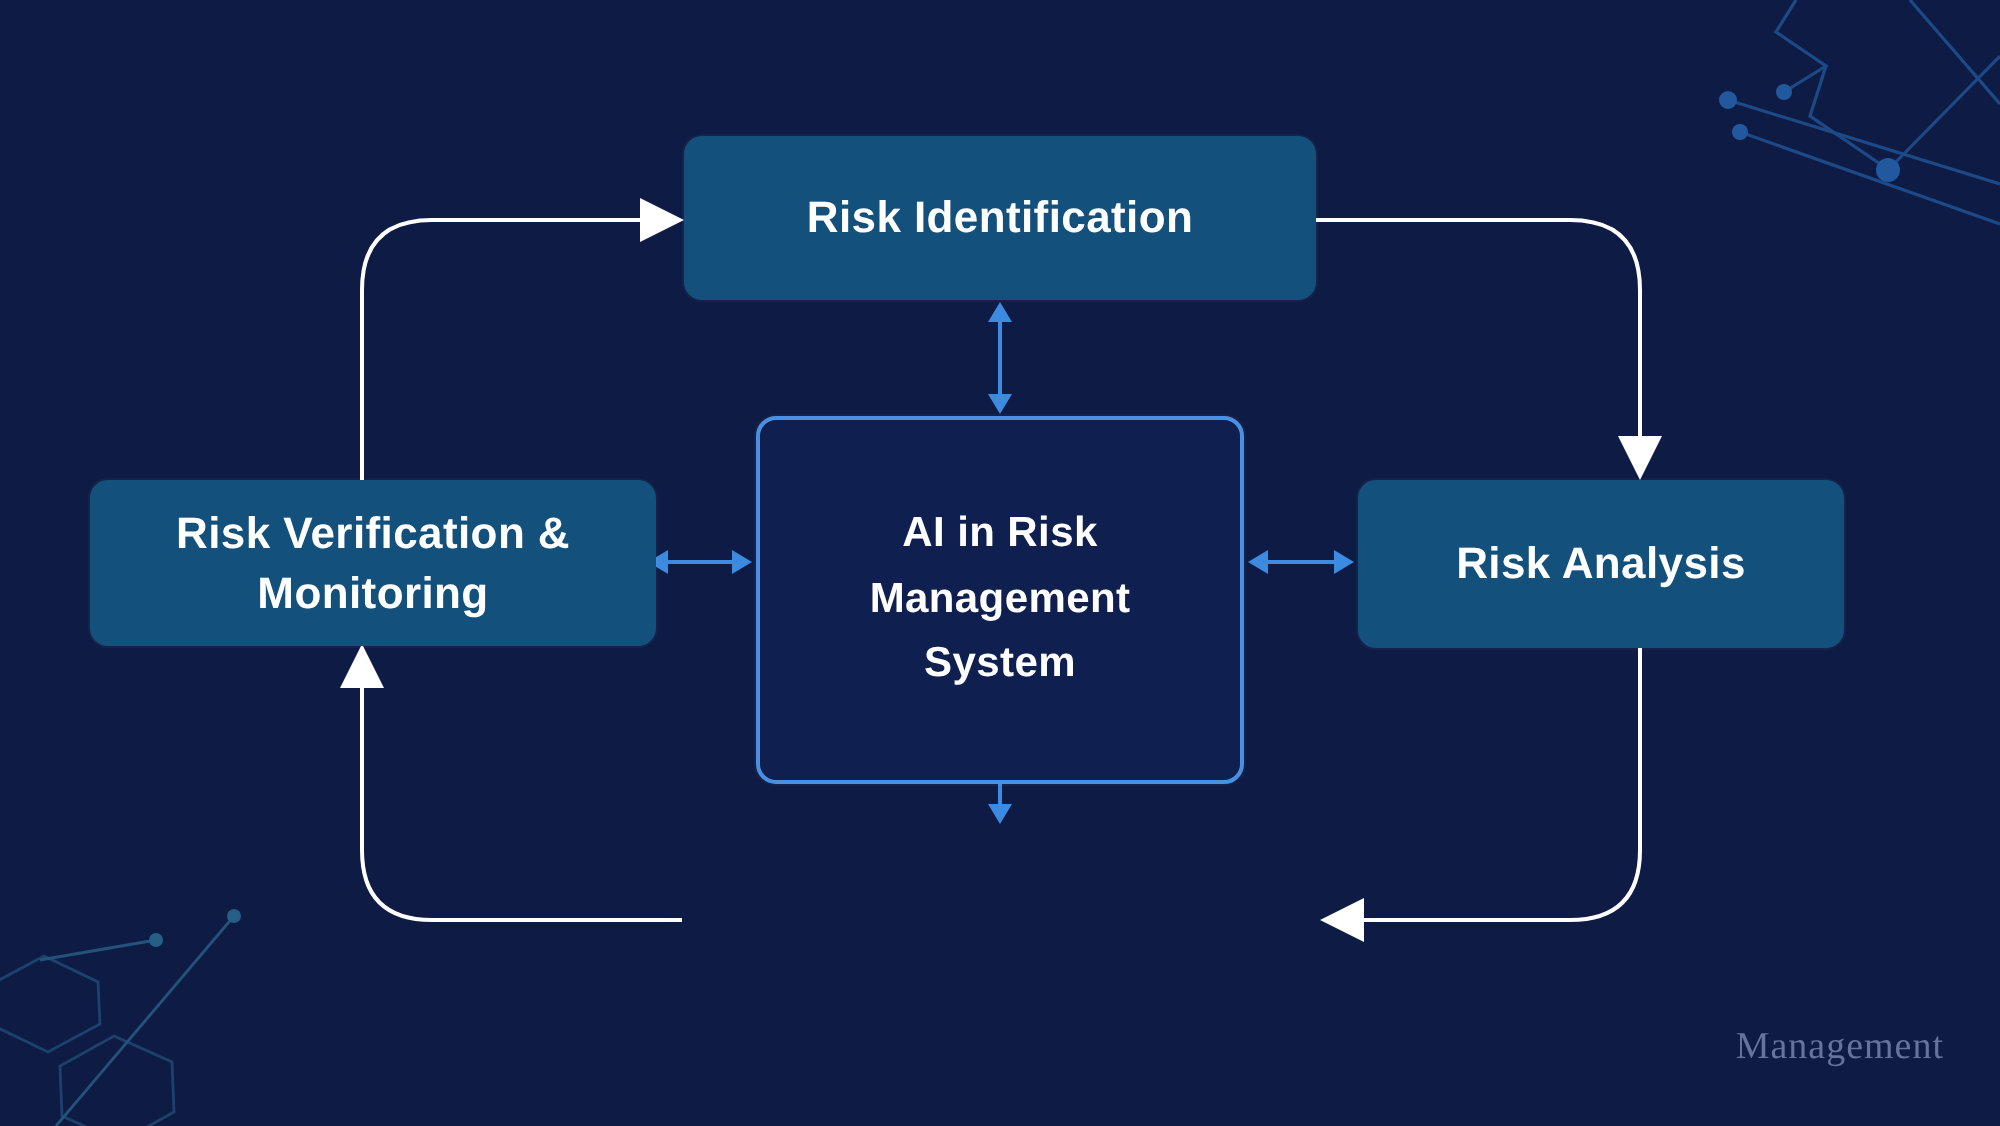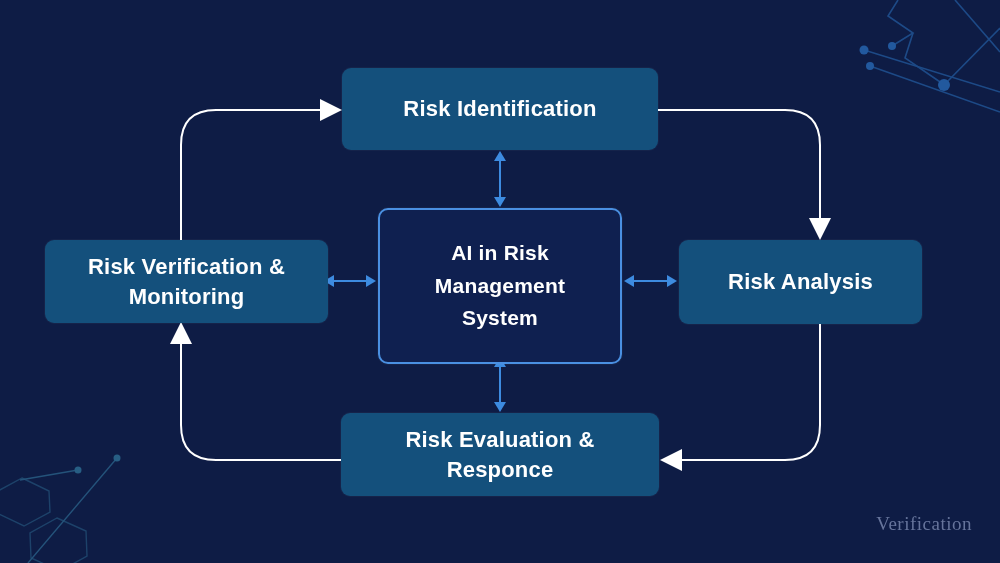--- a/index.html
+++ b/index.html
@@ -35,21 +35,21 @@
     font-weight: 600;
     line-height: 1.35;
     letter-spacing: 0.2px;
     box-shadow: 0 0 0 1px rgba(255,255,255,0.03);
   }
   .node-top    { left: 342px; top: 68px;  width: 316px; height: 82px; }
   .node-right  { left: 679px; top: 240px; width: 243px; height: 84px; }
   .node-bottom { left: 341px; top: 413px; width: 318px; height: 83px; }
   .node-left   { left: 45px;  top: 240px; width: 283px; height: 83px; align-items: center; }
   .node-center {
-    left: 378px; top: 208px; width: 244px; height: 156px;
+    left: 378px; top: 208px; width: 244px; height: 184px;
     background: #0f2050;
     border: 2px solid #4a90e2;
     border-radius: 10px;
     font-size: 21px;
   }
   .label-wrap-left   { max-width: 250px; }
   .label-wrap-bottom { max-width: 230px; }
   .label-wrap-center { max-width: 170px; line-height: 1.55; }
   .watermark {
     position: absolute;
@@ -137,27 +137,24 @@
   </svg>
 
   <div class="node node-top">
     <span>Risk Identification</span>
   </div>
 
   <div class="node node-right">
     <span>Risk Analysis</span>
   </div>
 
-  <div class="node node-bottom">
-    <span class="label-wrap-bottom">Risk Evaluation &amp; Responce</span>
-  </div>
 
   <div class="node node-left">
     <span class="label-wrap-left">Risk Verification &amp; Monitoring</span>
   </div>
 
   <div class="node node-center">
     <span class="label-wrap-center">AI in Risk Management System</span>
   </div>
 
-  <div class="watermark">Verification</div>
+  <div class="watermark">Management</div>
 
 </div>
 
 </body></html>

